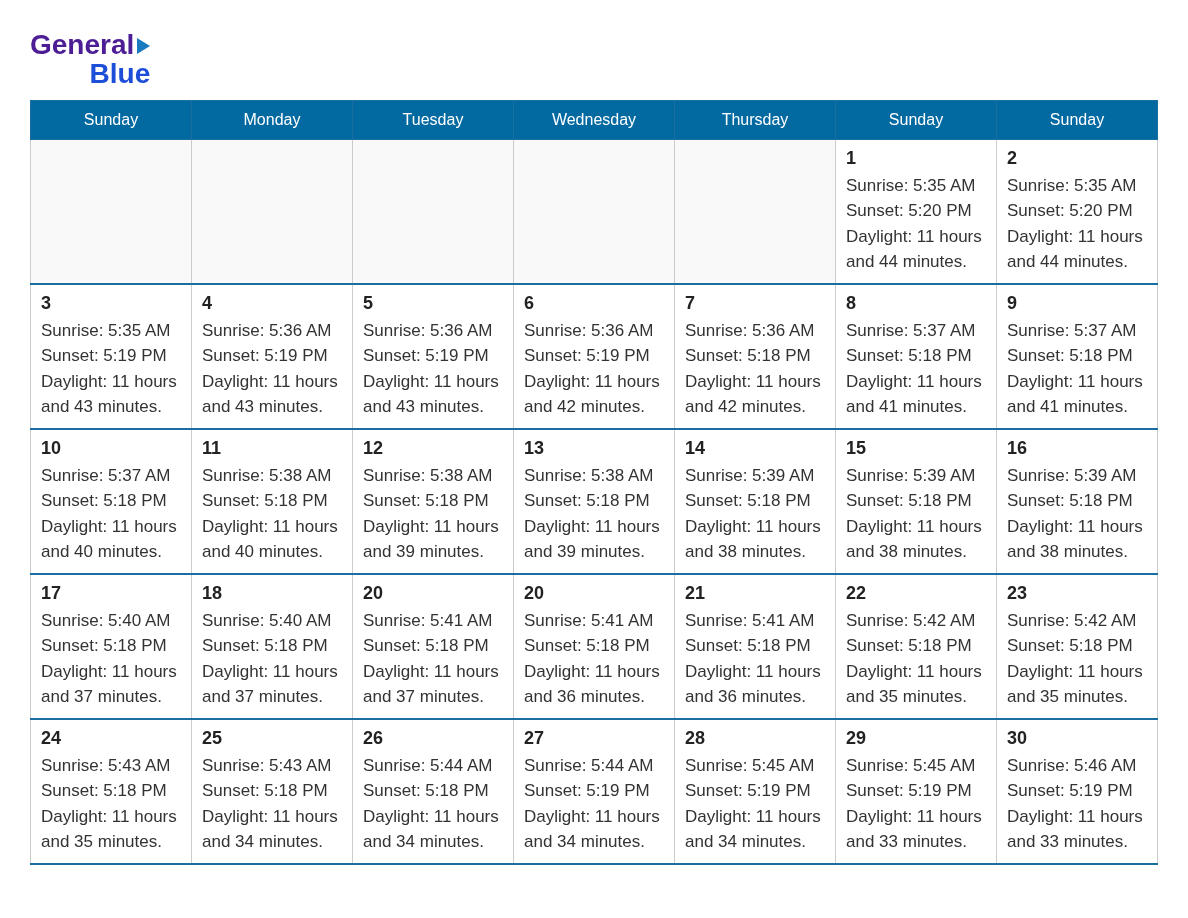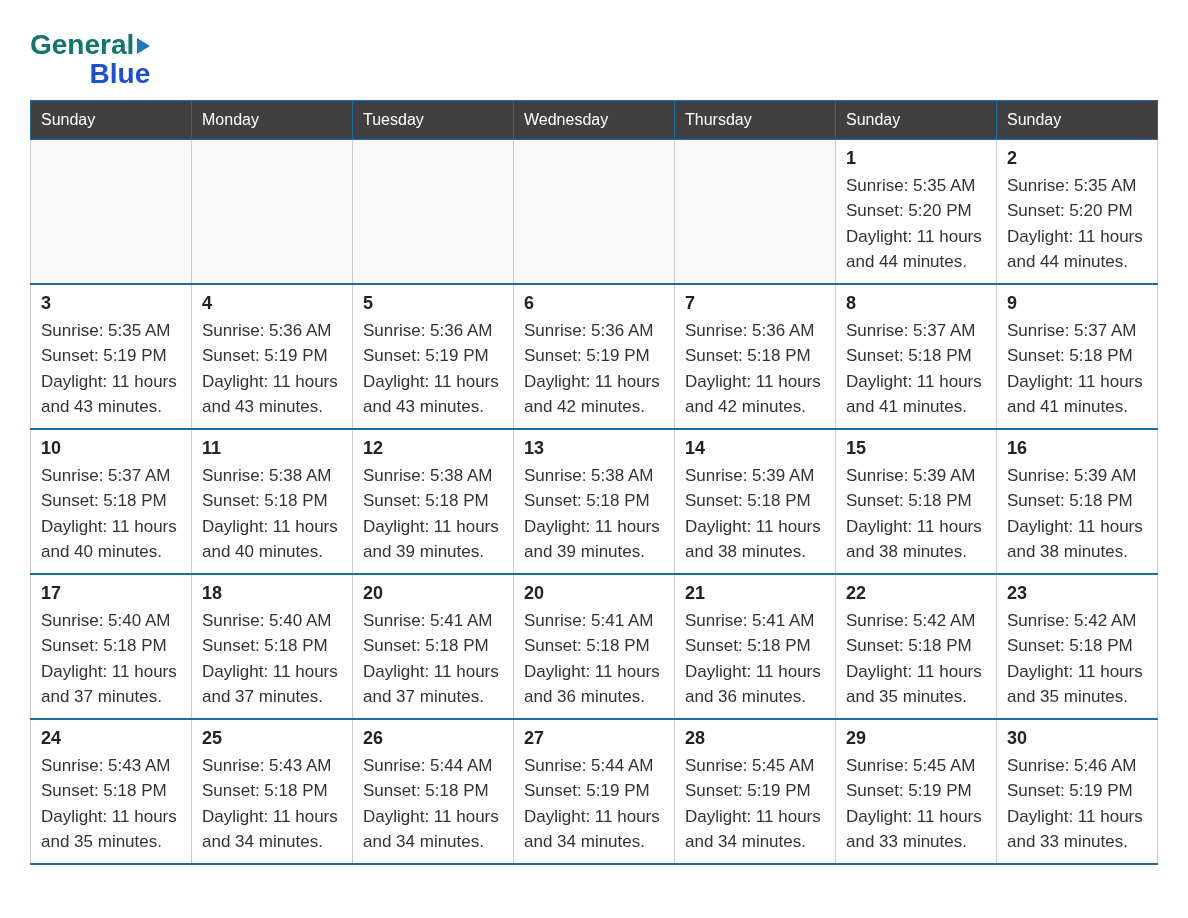--- a/index.html
+++ b/index.html
@@ -34,26 +34,26 @@
       font-size: 20px;
       color: #555;
       margin-top: 4px;
     }
     table {
       width: 100%;
       border-collapse: collapse;
       margin-top: 10px;
     }
     thead tr th {
-      background-color: #404040;
+      background-color: #0369a1;
       color: #fff;
       padding: 10px 10px;
       font-size: 16px;
       font-weight: normal;
-      text-align: left;
+      text-align: center;
       border: 1px solid #1a6fa0;
     }
     tbody tr td {
       vertical-align: top;
       padding: 8px 10px;
       border: 1px solid #ccc;
       font-size: 13px;
       color: #333;
       width: 14.28%;
       min-height: 90px;
@@ -77,21 +77,21 @@
       background: #f9f9f9;
     }
   </style>
 </head>
 <body>
 
 <div class="header">
   <div class="logo">
   <div style="line-height:1.1;">
     <div style="display:flex;align-items:center;">
-      <span style="font-size:28px;font-weight:bold;color:#0f766e;">General</span>
+      <span style="font-size:28px;font-weight:bold;color:#4c1d95;">General</span>
       <span style="display:inline-block;width:0;height:0;border-left:13px solid #1a7abf;border-top:8px solid transparent;border-bottom:8px solid transparent;margin-left:3px;margin-top:2px;"></span>
     </div>
     <div style="font-size:28px;font-weight:bold;color:#1d4ed8;margin-top:-2px;text-align:right;">Blue</div>
   </div>
 </div>
   <div class="title-block">
     <div class="month-title"></div>
     <div class="location"></div>
   </div>
 </div>

